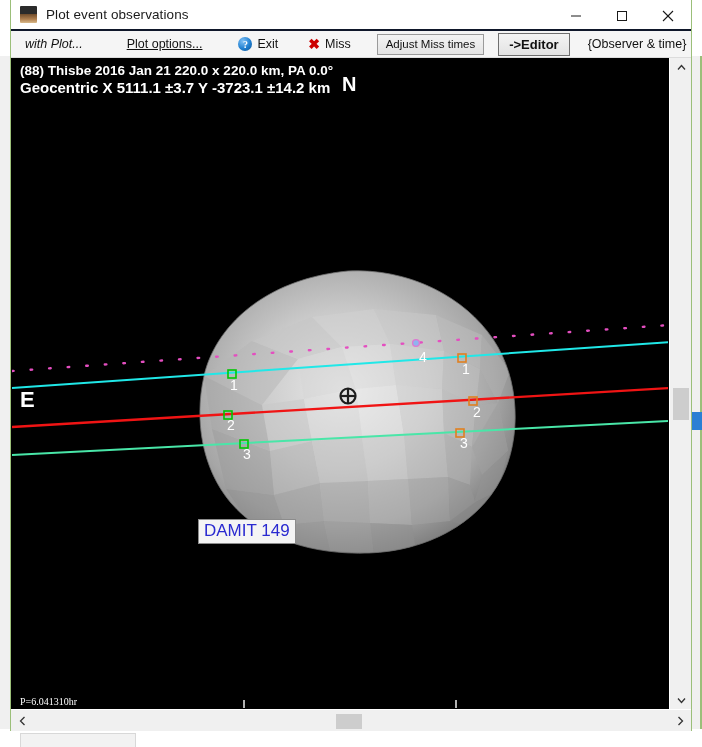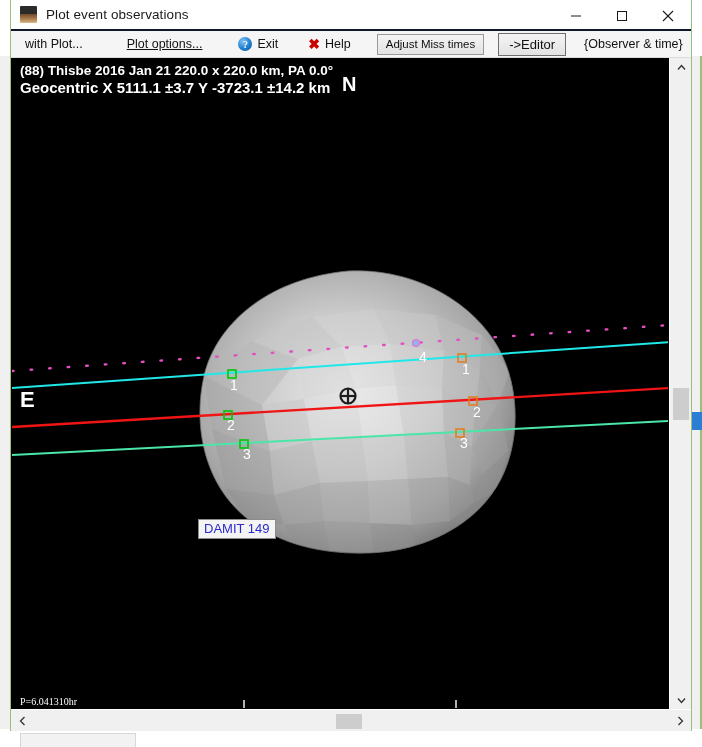--- a/index.html
+++ b/index.html
@@ -86,21 +86,21 @@
     display: flex; align-items: center;
     padding-left: 14px;
     position: relative;
     font-size: 12.5px;
   }
   .tb-item {
     display: flex; align-items: center; gap: 5px;
     color: #111; white-space: nowrap;
     height: 23px;
   }
-  #tb-withplot { margin-right: 44px; }
+  #tb-withplot { margin-right: 44px; font-style: italic; }
   #tb-plotopts { margin-right: 36px; text-decoration: underline; }
   #tb-help { margin-right: 30px; }
   #tb-exit { margin-right: 26px; }
   .help-ico {
     width: 14px; height: 14px; border-radius: 50%;
     background: radial-gradient(circle at 35% 30%, #7fc0f5 0%, #1f7fd0 55%, #0b4f8f 100%);
     color: #fff; font-size: 10px; font-weight: bold;
     display: flex; align-items: center; justify-content: center;
     font-family: "Liberation Serif", serif;
   }
@@ -109,21 +109,21 @@
     font-family: "Liberation Sans", sans-serif;
     line-height: 1;
   }
   .tb-btn {
     border: 1px solid #9a9a9a;
     background: linear-gradient(180deg,#f4f4f4,#e3e3e3);
     height: 21px; display: flex; align-items: center; padding: 0 8px;
     font-size: 11.5px; color: #111; white-space: nowrap;
   }
   #tb-editor {
-    font-weight: normal; font-size: 13px; padding: 0 10px;
+    font-weight: bold; font-size: 13px; padding: 0 10px;
     margin-left: 14px; height: 23px;
     border: 1px solid #6f6f6f;
   }
   #tb-observer {
     margin-left: 18px; font-size: 12.5px; color: #111; white-space: nowrap;
   }
 
   
   #plotwrap {
     flex: 1; position: relative; display: flex;
@@ -149,21 +149,21 @@
   #east  { left: 8px;  top: 328px; font-size: 22px; }
 
   .chord-lbl {
     position: absolute; color: #ffffff; font-size: 14px;
     font-family: "Liberation Sans", sans-serif; white-space: nowrap;
   }
 
   #damit {
     position: absolute; left: 186px; top: 460px;
     background: #f4f4f4; border: 1px solid #8c8c8c;
-    color: #2a2ad0; font-size: 13px;
+    color: #2a2ad0; font-size: 17px;
     padding: 1px 5px 2px 5px;
     font-family: "Liberation Sans", sans-serif;
   }
   .foot {
     position: absolute; left: 8px; color: #ffffff;
     font-family: "Liberation Serif", serif; font-size: 10px;
   }
   #foot1 { top: 637px; }
   #scalelbl {
     position: absolute; left: 318px; top: 648px;
@@ -247,21 +247,21 @@
     </div>
     <div class="tb-item" id="tb-plotopts">
       <span>Plot options...</span>
     </div>
     <div class="tb-item" id="tb-help">
       <span class="help-ico">?</span>
       <span>Exit</span>
     </div>
     <div class="tb-item" id="tb-exit">
       <span class="exit-ico">✖</span>
-      <span>Help</span>
+      <span>Miss</span>
     </div>
     <div class="tb-btn">
       <span>Adjust Miss times</span>
     </div>
     <div class="tb-btn" id="tb-editor">
       <span>-&gt;Editor</span>
     </div>
     <div id="tb-observer">
       <span>{Observer &amp; time}</span>
     </div>

